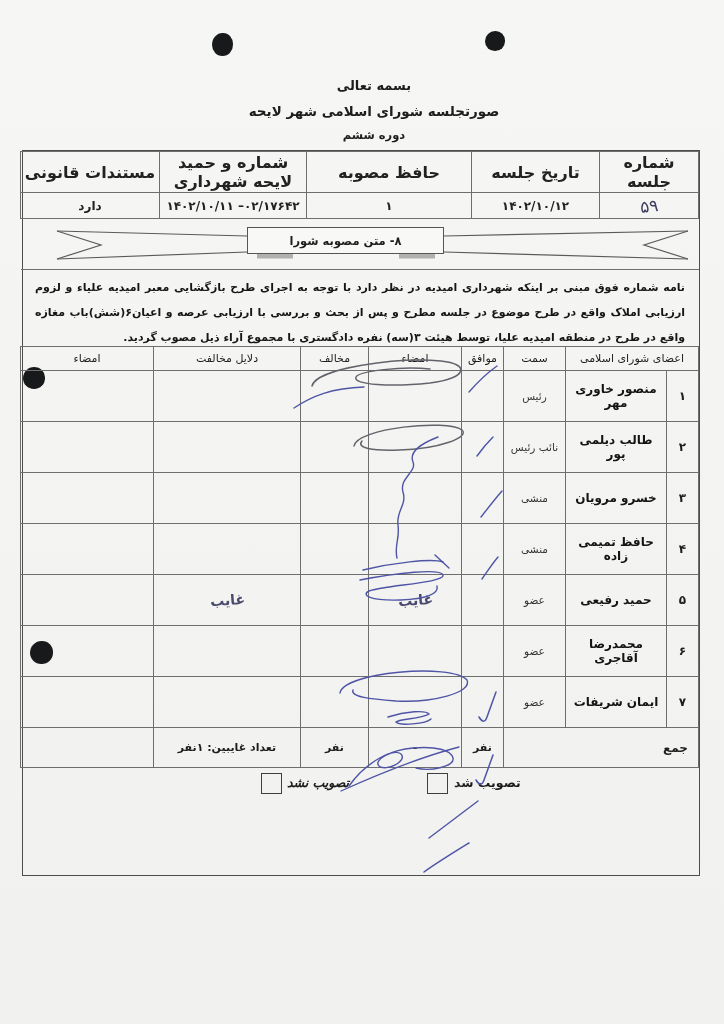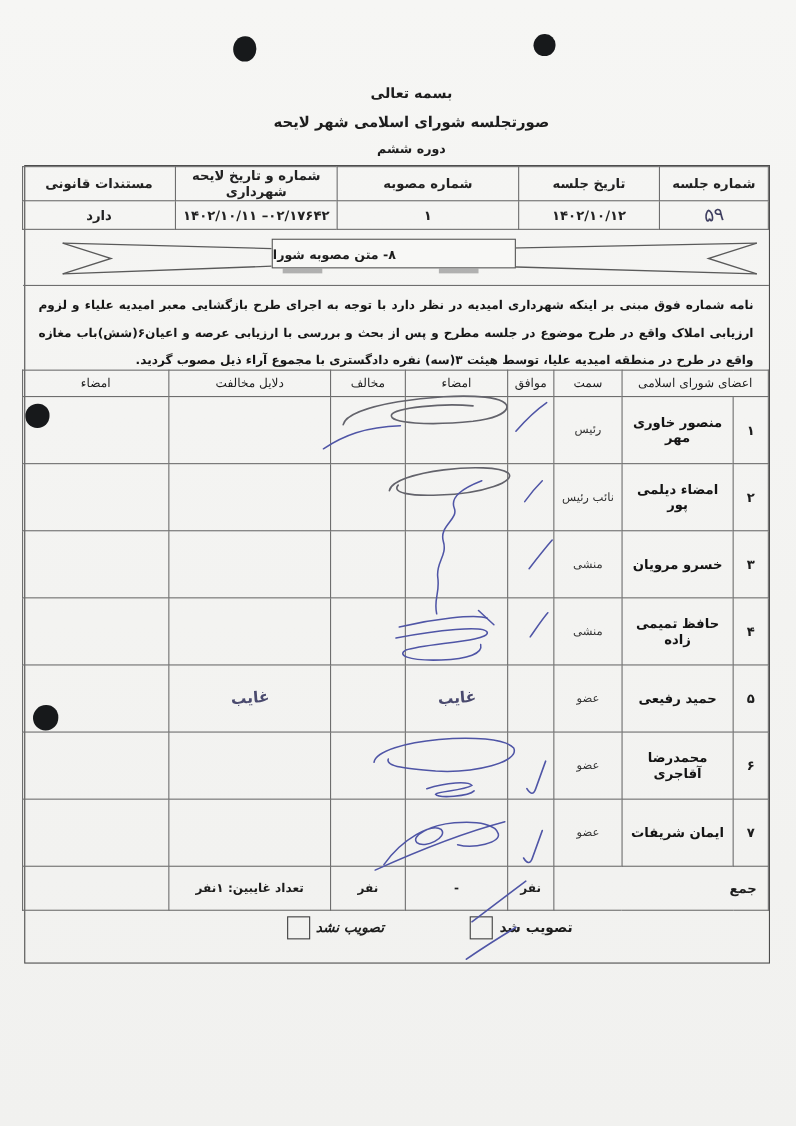--- a/index.html
+++ b/index.html
@@ -15,40 +15,40 @@
   .doc-header .l1 { font-size:13px; font-weight:bold; letter-spacing:.5px; }
   .doc-header .l2 { font-size:13.5px; font-weight:bold; margin-top:10px; }
   .doc-header .l3 { font-size:11.5px; font-weight:bold; margin-top:9px; }
 
   .outer-box { position:absolute; top:150px; left:22px; width:678px; height:726px;
     border:1.5px solid #4d4d4d; background:transparent; }
 
   table { border-collapse:collapse; table-layout:fixed; width:678px; direction:rtl; }
   td,th { border:1px solid #6e6e6e; font-size:11px; text-align:center; vertical-align:middle;
     overflow:hidden; padding:1px 2px; }
-  .meta-table th { height:27px; font-weight:bold; font-size:12px; color:#222; }
+  .meta-table th { height:27px; font-weight:bold; font-size:16px; color:#222; }
   .meta-table td { height:26px; font-weight:bold; font-size:12px; color:#222; }
   .meta-table { border-bottom:1px solid #6e6e6e; }
   .handwritten-no { display:inline-block; transform:rotate(-6deg); font-size:17px;
     color:#3e3e60; font-weight:normal; }
   .ltr { direction:ltr; unicode-bidi:bidi-override; }
 
   .banner-zone { position:relative; width:678px; height:50px; }
   .banner-svg { position:absolute; inset:0; }
-  .banner-box { position:absolute; top:8px; left:226px; width:222px; height:27px;
+  .banner-box { position:absolute; top:8px; left:226px; width:197px; height:27px;
     border:1px solid #555; background:#f8f8f6; display:flex; align-items:center;
-    justify-content:flex-end; font-size:11.5px; font-weight:bold; z-index:2; }
+    justify-content:center; font-size:11.5px; font-weight:bold; z-index:2; }
 
   .para-zone { position:relative; width:678px; height:77px; border-top:1px solid #6e6e6e;
     padding:5px 14px 0 14px; }
   .para-text { font-size:11px; font-weight:bold; line-height:25px; text-align:justify;
     color:#161616; }
 
   .members-table th { height:24px; font-weight:normal; font-size:11px; }
-  .members-table td.row-cell { height:61px; }
+  .members-table td.row-cell { height:51px; }
   .members-table td.num { font-weight:bold; font-size:12px; }
   .members-table td.name { font-weight:bold; font-size:12px; color:#141414; }
   .members-table td.pos { font-size:10.5px; color:#333; }
   .members-table td.totals { height:40px; font-weight:bold; font-size:11px; }
   .members-table td.totals-label { text-align:right; padding-right:10px; font-size:12px; }
   .absent-note { display:inline-block; transform:rotate(-4deg); font-size:14px;
     color:#4a4a6e; font-weight:bold; letter-spacing:1px; }
 
   .decision-row { position:relative; width:678px; height:33px; }
   .decision-label { position:absolute; right:0; top:0; width:100px; height:100%;
@@ -84,22 +84,22 @@
           <col style="width:99px">
           <col style="width:128px">
           <col style="width:165px">
           <col style="width:147px">
           <col style="width:139px">
         </colgroup>
       <tbody>
           <tr>
         <th>شماره جلسه</th>
         <th>تاریخ جلسه</th>
-        <th>شماره مصوبه</th>
-        <th>شماره و تاریخ لایحه شهرداری</th>
+        <th>حافظ مصوبه</th>
+        <th>شماره و حمید لایحه شهرداری</th>
         <th>مستندات قانونی</th>
       </tr>
       <tr>
         <td><span class="handwritten-no">۵۹</span></td>
         <td><span class="ltr">۱۴۰۲/۱۰/۱۲</span></td>
         <td>۱</td>
         <td><span class="ltr">۱۴۰۲/۱۰/۱۱ –۰۲/۱۷۶۴۲</span></td>
         <td>دارد</td>
       </tr>
     </tbody>
@@ -153,21 +153,21 @@
         <td class="row-cell name">منصور خاوری مهر</td>
         <td class="row-cell pos">رئیس</td>
         <td class="row-cell"></td>
         <td class="row-cell"></td>
         <td class="row-cell"></td>
         <td class="row-cell"></td>
         <td class="row-cell"></td>
       </tr>
       <tr>
         <td class="row-cell num">۲</td>
-        <td class="row-cell name">امضاء دیلمی پور</td>
+        <td class="row-cell name">طالب دیلمی پور</td>
         <td class="row-cell pos">نائب رئیس</td>
         <td class="row-cell"></td>
         <td class="row-cell"></td>
         <td class="row-cell"></td>
         <td class="row-cell"></td>
         <td class="row-cell"></td>
       </tr>
       <tr>
         <td class="row-cell num">۳</td>
         <td class="row-cell name">خسرو مرویان</td>

